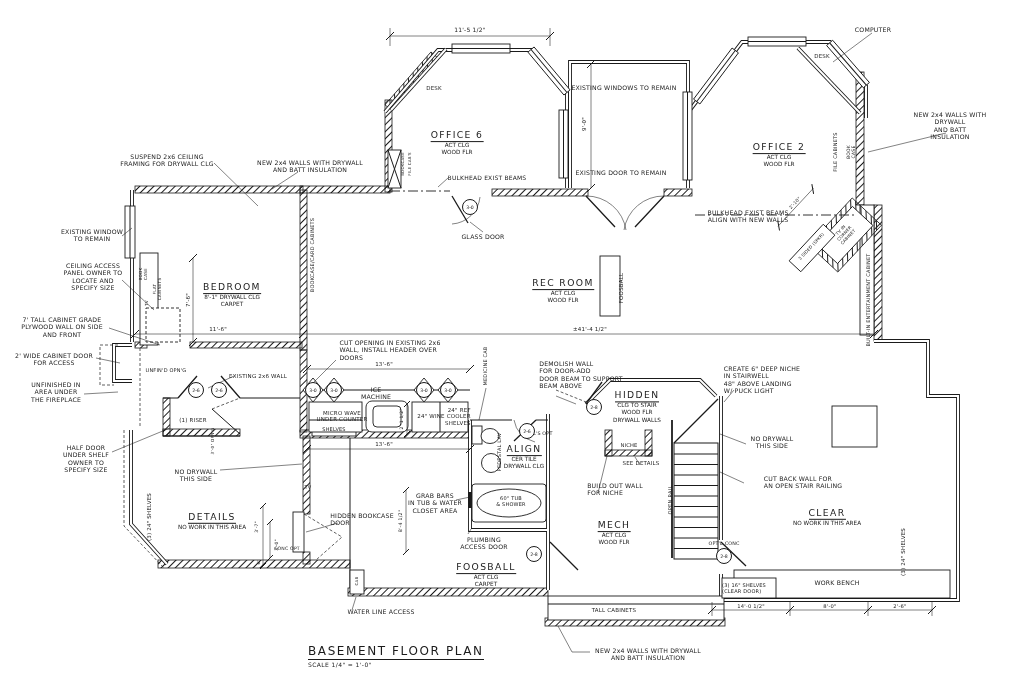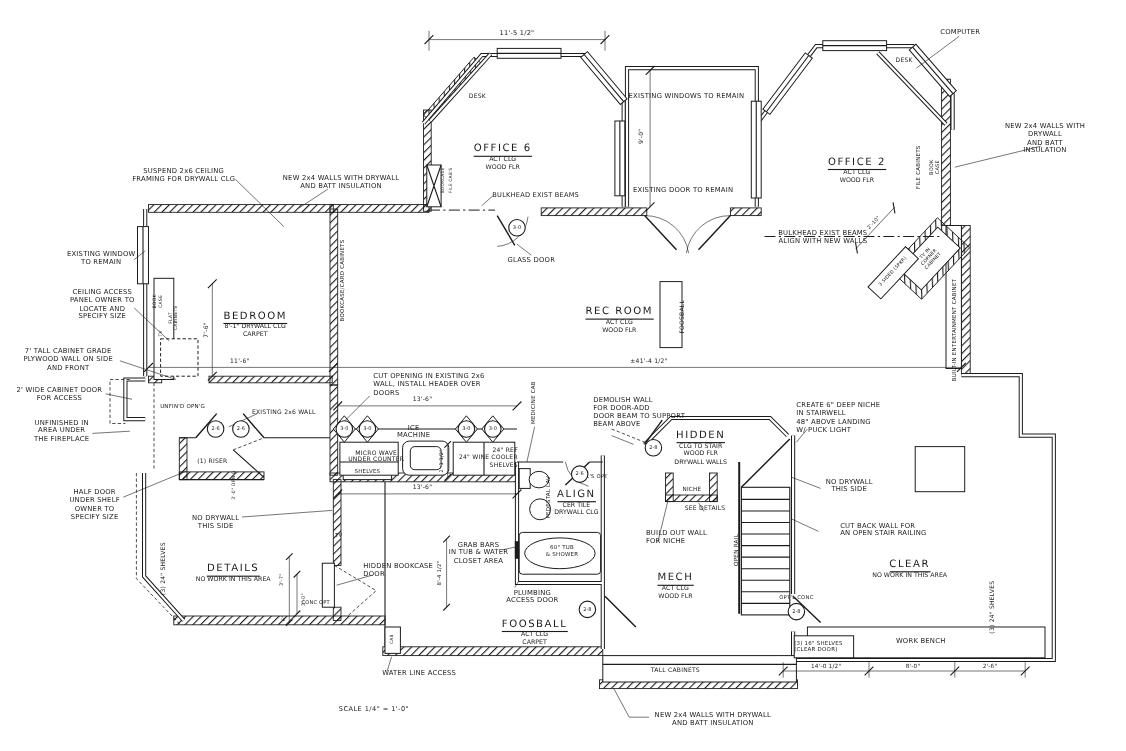--- a/index.html
+++ b/index.html
@@ -260,20 +260,21 @@
       <path class="ldr" d="M483,232 L470,222"></path>
     </g>
 
     <g>
       <path class="dsh2" d="M118,345 L100,345 L100,385 L114,385"></path>
       <path class="dsh2" d="M124,430 L124,526 L164,568"></path>
     </g>
   </svg>
 
   <div class="titleblk">
+    <div class="tname">BASEMENT FLOOR PLAN</div>
     <div class="tscale">SCALE 1/4" = 1'-0"</div>
   </div>
 <div class="lbl" style="left: 167px; top: 160px; font-size: 6.2px; text-align: center; transform: translate(-50%, -50%) rotate(0deg);">SUSPEND 2x6 CEILING
 FRAMING FOR DRYWALL CLG</div>
     <div class="lbl" style="left: 310px; top: 166px; font-size: 6.2px; text-align: center; transform: translate(-50%, -50%) rotate(0deg);">NEW 2x4 WALLS WITH DRYWALL
 AND BATT INSULATION</div>
     <div class="lbl" style="left: 470px; top: 30px; font-size: 6px; text-align: center; transform: translate(-50%, -50%) rotate(0deg);">11'-5 1/2"</div>
     <div class="lbl" style="left: 434px; top: 88px; font-size: 5.5px; text-align: center; transform: translate(-50%, -50%) rotate(0deg);">DESK</div>
     <div class="lbl" style="left: 487px; top: 178px; font-size: 6px; text-align: center; transform: translate(-50%, -50%) rotate(0deg);">BULKHEAD EXIST BEAMS</div>
     <div class="lbl" style="left: 483px; top: 237px; font-size: 6.2px; text-align: center; transform: translate(-50%, -50%) rotate(0deg);">GLASS DOOR</div>

